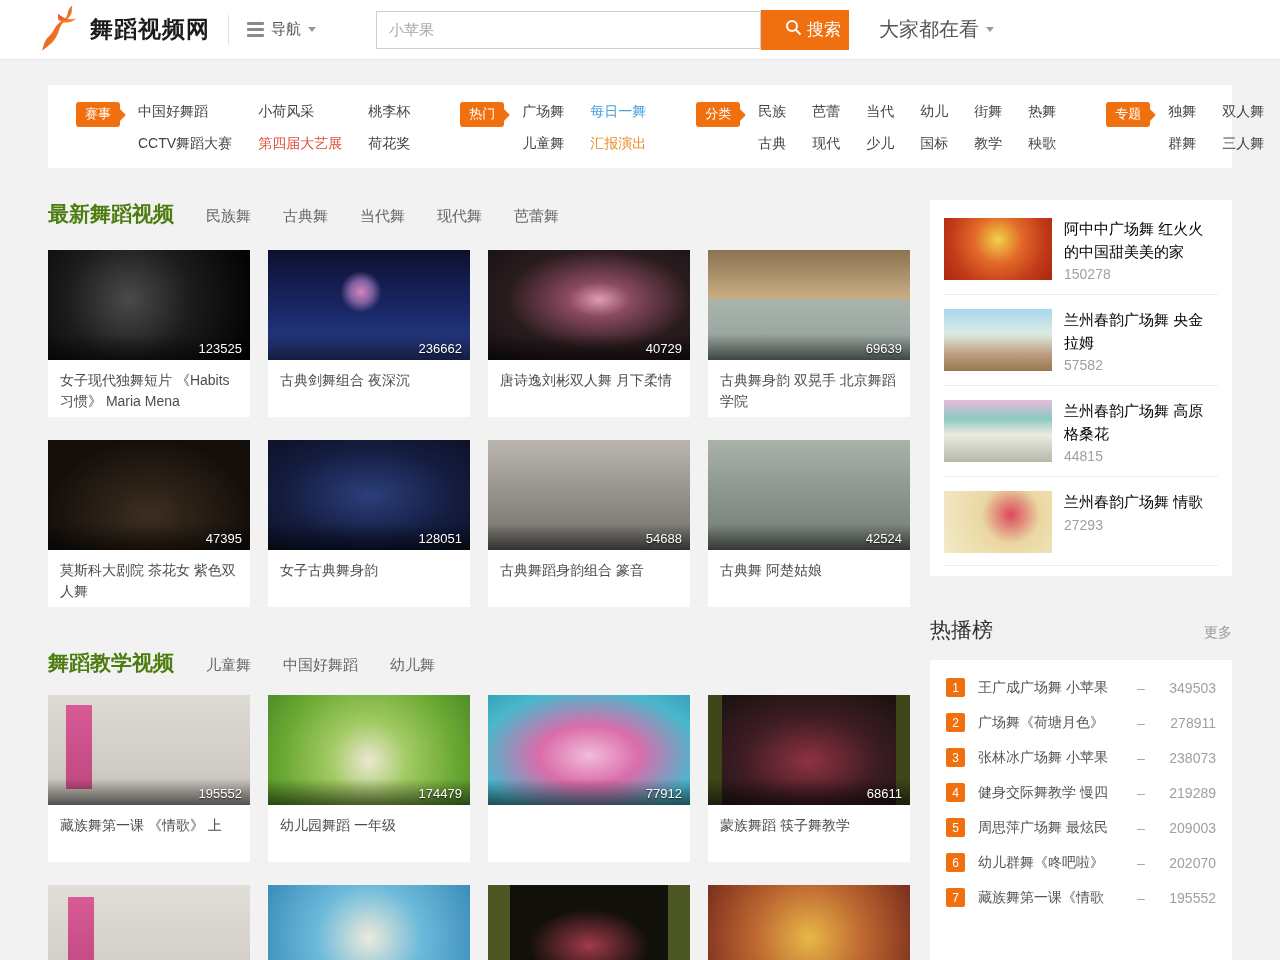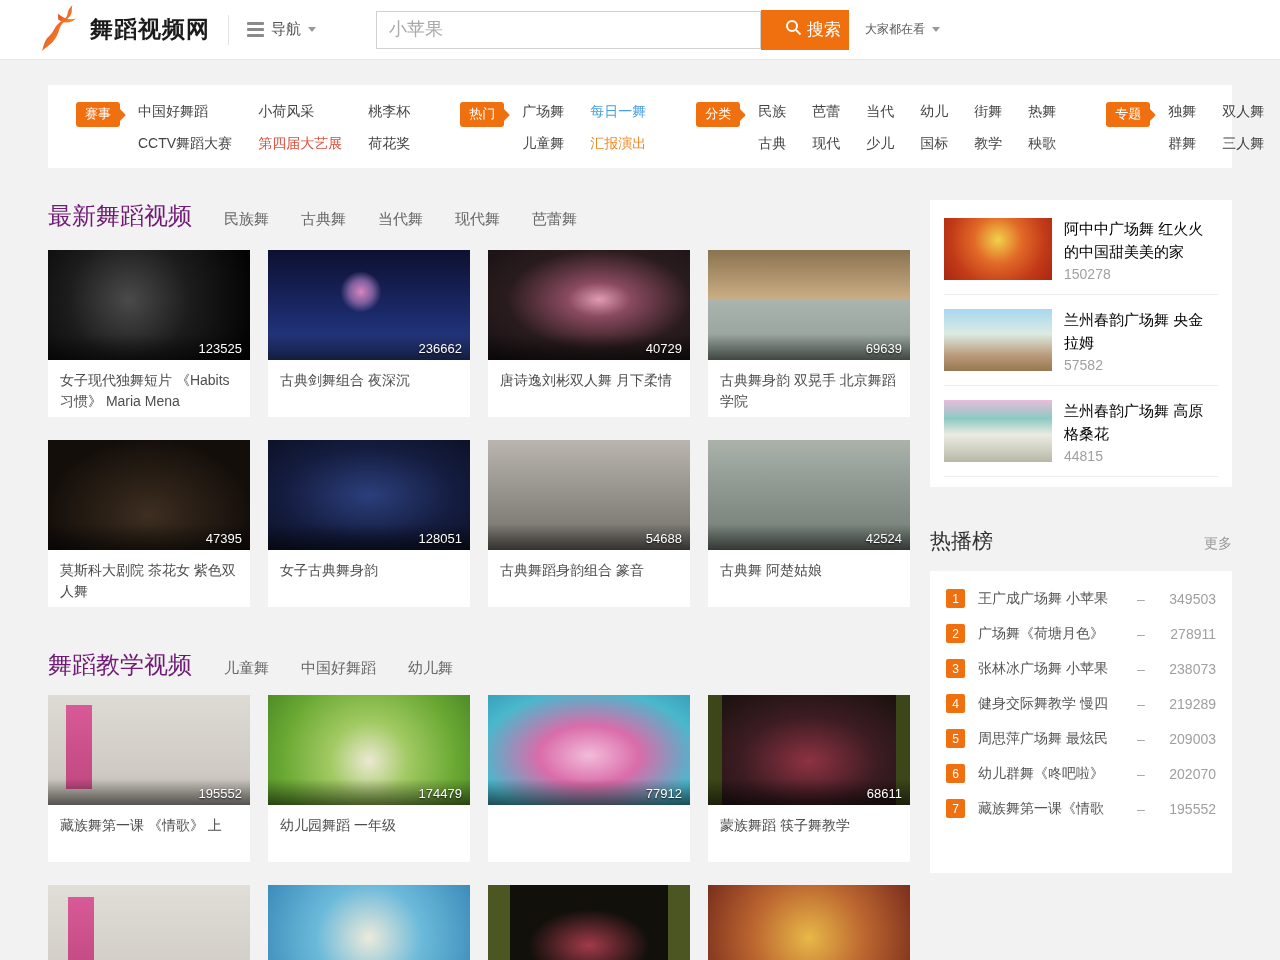--- a/index.html
+++ b/index.html
@@ -11,45 +11,45 @@
   .topbar { height:60px; background:#fff; border-bottom:1px solid #e6e6e6; display:flex; align-items:center; padding:0 40px; }
   .logo { display:flex; align-items:center; gap:8px; cursor:pointer; }
   .logo-name { font-size:23px; font-weight:bold; color:#1b1b1b; letter-spacing:1px; }
   .vdiv { width:1px; height:30px; background:#e2e2e2; margin:0 18px; }
   .navmenu { display:flex; align-items:center; gap:7px; cursor:pointer; }
   .burger { display:flex; flex-direction:column; gap:3px; }
   .burger i { display:block; width:17px; height:3px; background:#8a8a8a; border-radius:1px; }
   .navmenu-label { font-size:15px; color:#555; }
   .caret { width:0; height:0; border-left:4px solid transparent; border-right:4px solid transparent; border-top:5px solid #999; display:inline-block; }
   .searchwrap { display:flex; align-items:center; margin-left:60px; }
-  .search-input { width:385px; height:38px; border:1px solid #d0d0d0; padding:0 12px; font-size:18px; outline:none; color:#333; font-family:inherit; }
+  .search-input { width:385px; height:38px; border:1px solid #d0d0d0; padding:0 12px; font-size:15px; outline:none; color:#333; font-family:inherit; }
   .search-input::placeholder { color:#a9a9a9; }
   .search-btn { width:88px; height:40px; border:none; background:#f07010; color:#fff; font-size:17px; display:flex; align-items:center; justify-content:center; gap:5px; cursor:pointer; font-family:inherit;padding-left:16px; }
-  .watching { display:flex; align-items:center; gap:7px; margin-left:16px; font-size:12px; color:#555; cursor:pointer; }
+  .watching { display:flex; align-items:center; gap:7px; margin-left:30px; font-size:20px; color:#555; cursor:pointer; }
 
   
   .navpanel { width:1184px; margin:25px 48px 0; background:#fff; height:83px; display:flex; align-items:flex-start; padding:17px 0 0 28px; }
   .ng { display:flex; align-items:flex-start; }
   .badge { position:relative; background:#f07010; color:#fff; font-size:13px; padding:3px 9px 4px; border-radius:3px; margin-top:0; cursor:pointer; white-space:nowrap; }
   .badge::after { content:""; position:absolute; right:-4px; top:50%; width:9px; height:9px; background:#f07010; transform:translateY(-50%) rotate(45deg); border-radius:1px; }
   .cols { display:flex; margin-left:18px; }
   .col { display:flex; flex-direction:column; gap:13px; margin-right:26px; }
   .nitem { font-size:14px; color:#444; white-space:nowrap; line-height:19px; }
   .hl-red { color:#e0503c; }
   .hl-blue { color:#4a9fe0; }
   .hl-orange { color:#f0851e; }
   .ng-div { width:1px; background:#ececec; height:52px; margin:0 24px 0 0; align-self:flex-start; }
 
   
   .content { width:1184px; margin:32px 48px 0; display:flex; gap:20px; }
   .left-col { width:862px; }
   .right-col { width:302px; }
 
   .sec-head { display:flex; align-items:baseline; height:32px; margin-bottom:18px; }
-  .sec-title { font-size:24px; color:#701a75; font-weight:normal; }
+  .sec-title { font-size:21px; color:#4d7c0f; font-weight:bold; }
   .sec-tabs { display:flex; gap:32px; margin-left:32px; }
   .sec-tab { font-size:15px; color:#666; cursor:pointer; }
   .sec-head.teach { margin-top:42px; margin-bottom:14px; }
 
   .grid { display:grid; grid-template-columns:repeat(4,202px); column-gap:18px; row-gap:23px; }
   .card { background:#fff; height:167px; overflow:hidden; cursor:pointer; }
   .thumb { height:110px; position:relative; }
   .thumb::after { content:""; position:absolute; left:0; right:0; bottom:0; height:26px; background:linear-gradient(180deg,rgba(0,0,0,0),rgba(0,0,0,.55)); }
   .views { position:absolute; right:8px; bottom:4px; color:#fff; font-size:13px; z-index:2; text-shadow:0 1px 2px rgba(0,0,0,.8); }
   .cap { padding:10px 12px 0; font-size:14px; color:#4d4d4d; line-height:1.48; }
@@ -362,20 +362,27 @@
           <div class="sviews">57582</div>
         </div>
       </div>
       <div class="sitem">
         <div class="sthumb s3"></div>
         <div class="smeta">
           <div class="stitle">兰州春韵广场舞 高原格桑花</div>
           <div class="sviews">44815</div>
         </div>
       </div>
+      <div class="sitem">
+        <div class="sthumb s4"></div>
+        <div class="smeta">
+          <div class="stitle">兰州春韵广场舞 情歌</div>
+          <div class="sviews">27293</div>
+        </div>
+      </div>
     </div>
 
     <div class="hot-head">
       <h2 class="hot-title">热播榜</h2>
       <a class="more-link">更多</a>
     </div>
     <div class="hot-panel">
       <div class="hrow">
         <span class="rank">1</span>
         <span class="htitle">王广成广场舞 小苹果</span>

